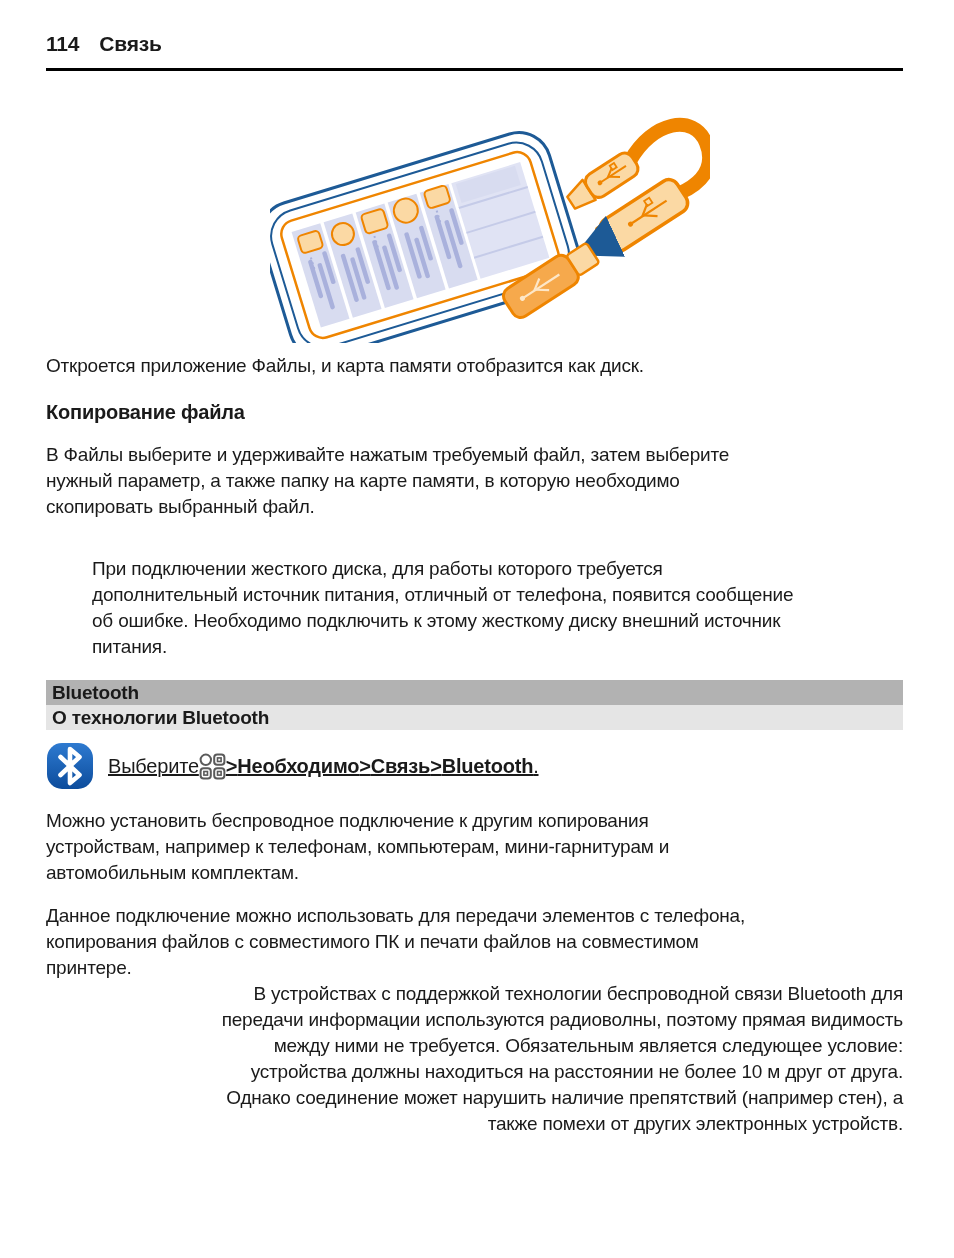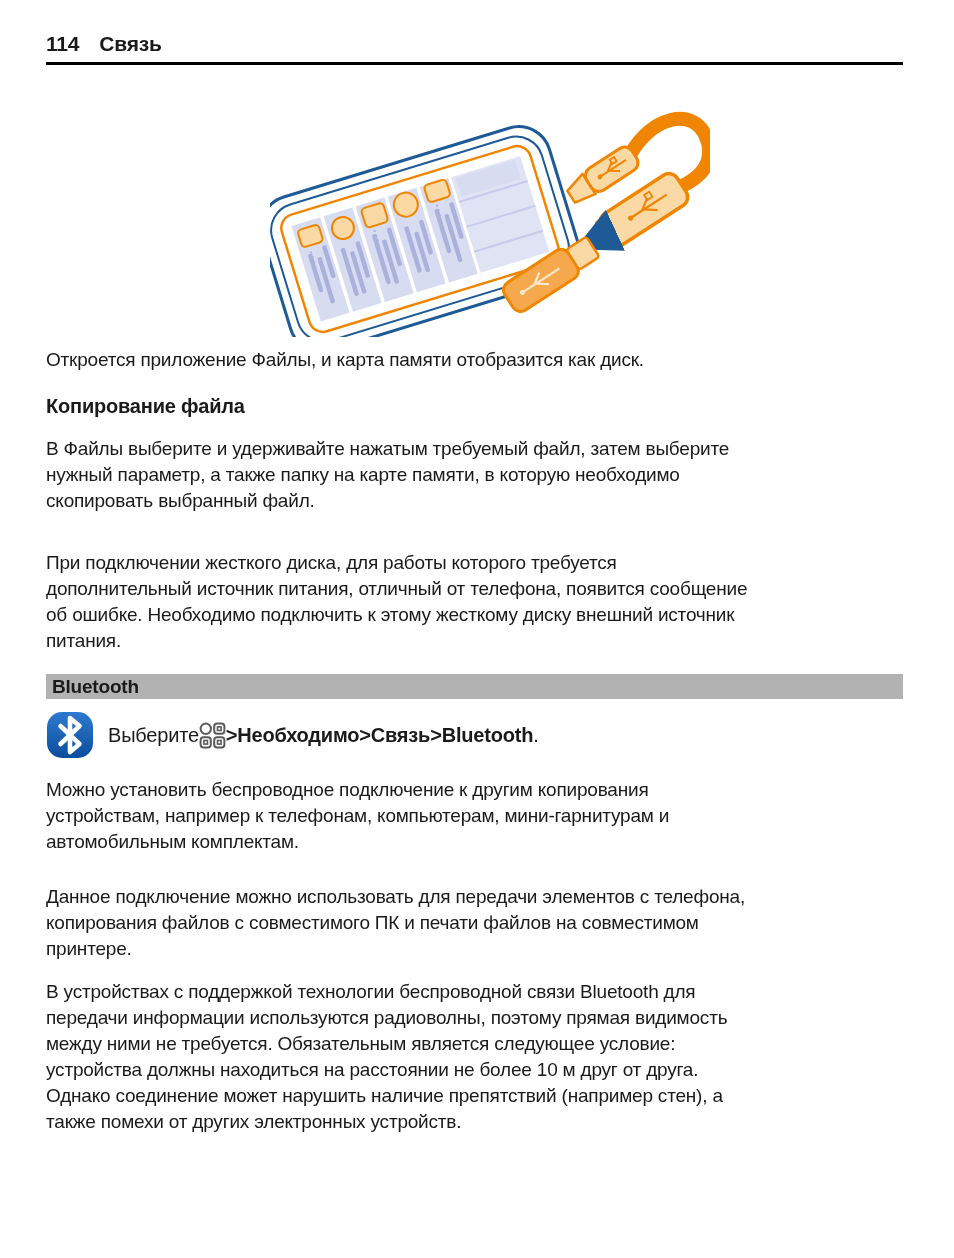--- a/index.html
+++ b/index.html
@@ -21,51 +21,51 @@
     font-family:"Liberation Sans","DejaVu Sans",sans-serif;
     color:var(--text-color);
     padding:32px 51px 0 46px;
     letter-spacing:-0.2px;
     overflow:hidden;
   }
   .page-header{
     display:flex;align-items:center;gap:20px;
     font-size:21px;font-weight:bold;
     border-bottom:3px solid #000;
-    padding-bottom:6px;
+    padding-bottom:12px;
   }
   .illustration{padding-left:224px;margin-top:34px;height:240px;}
   p.body{
     font-size:19px;line-height:26px;
     white-space:pre-line;
   }
   .intro{margin-top:8px;}
   .sub-heading{font-size:20px;font-weight:bold;margin-top:20px;line-height:26px;}
   .after-heading{margin-top:17px;}
-  .gap-par{margin-top:36px;}
+  .gap-par{margin-top:36px;margin-left:46px;}
   .section-bars{margin-top:20px;}
   .bar{
     font-size:19px;font-weight:bold;line-height:25px;
     padding:0 0 0 6px;
   }
   .bar.dark{background:var(--bar-dark);}
   .bar.light{background:var(--bar-light);}
   .instruction-row{
     display:flex;align-items:center;gap:14px;
     margin-top:10px;height:52px;
   }
   .instruction-text{
     display:flex;align-items:center;gap:0;
-    font-size:20px;line-height:26px;
+    font-size:20px;line-height:26px;text-decoration:underline;
   }
   .instruction-text .bold{font-weight:bold;}
   .sep{font-weight:bold;}
   .p4{margin-top:16px;}
-  .p5{margin-top:29px;}
-  .p6{margin-top:17px;}
+  .p5{margin-top:17px;}
+  .p6{text-align:right;}
   .bt-icon{display:block;}
   svg{display:block;}
 </style>
 </head>
 <body>
 
 <header class="page-header">
   <span>114</span>
   <span>Связь</span>
 </header>
@@ -175,20 +175,21 @@
 нужный параметр, а также папку на карте памяти, в которую необходимо
 скопировать выбранный файл.</p>
 
 <p class="body gap-par">При подключении жесткого диска, для работы которого требуется
 дополнительный источник питания, отличный от телефона, появится сообщение
 об ошибке. Необходимо подключить к этому жесткому диску внешний источник
 питания.</p>
 
 <div class="section-bars">
   <div class="bar dark">Bluetooth</div>
+  <div class="bar light">О технологии Bluetooth</div>
 </div>
 
 <div class="instruction-row">
   <svg class="bt-icon" width="48" height="48" viewBox="0 0 48 48">
     <defs>
       <linearGradient id="btgrad" x1="0" y1="0" x2="0" y2="1">
         <stop id="bt-stop-top" offset="0" stop-color="#2e7ad0"></stop>
         <stop id="bt-stop-bottom" offset="1" stop-color="#0c4c9c"></stop>
       </linearGradient>
     </defs>

